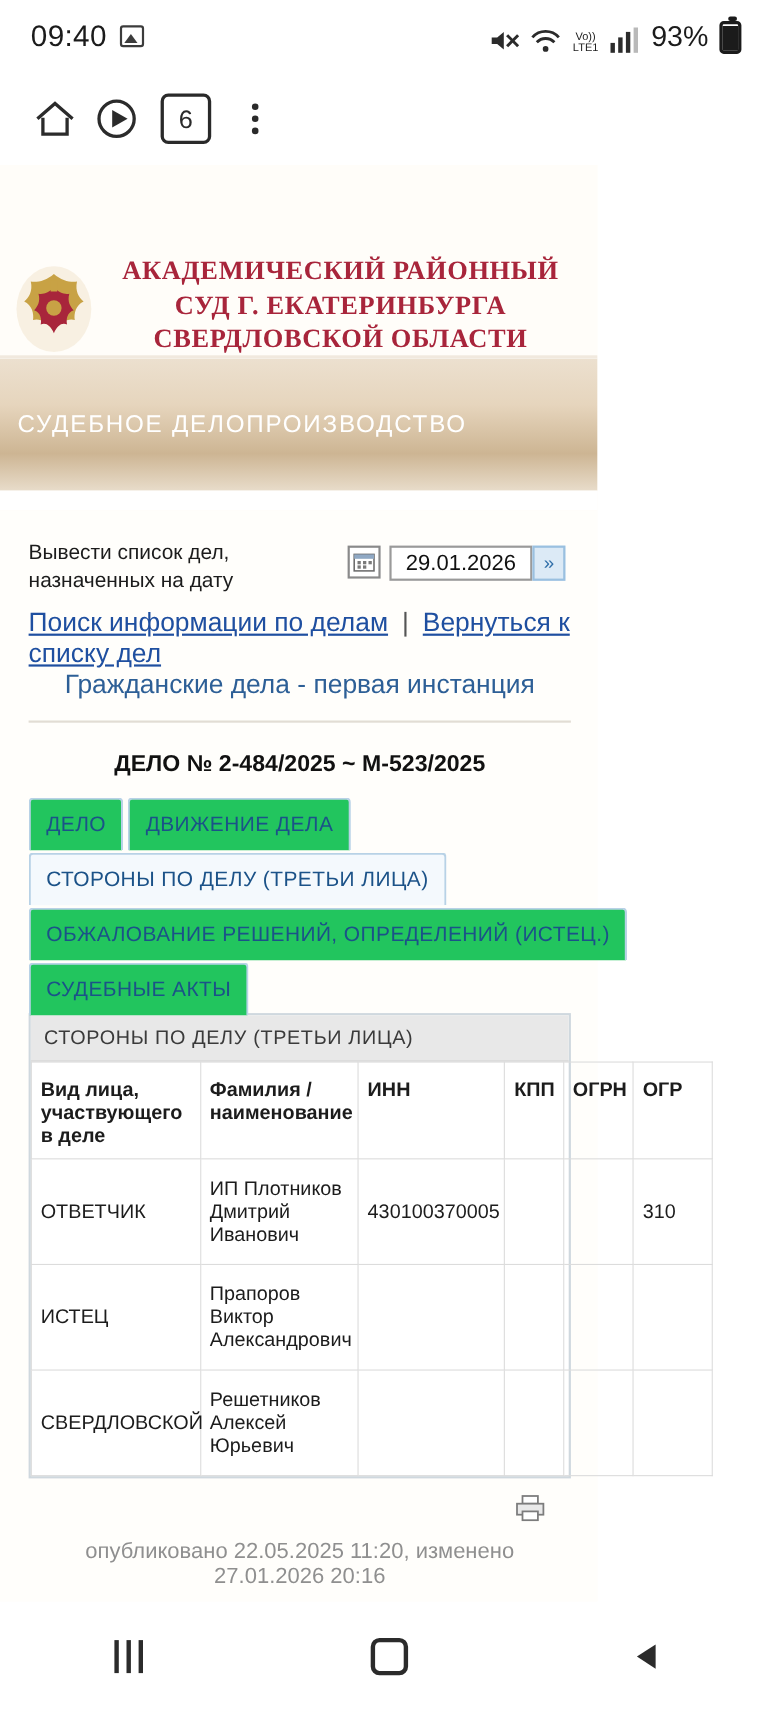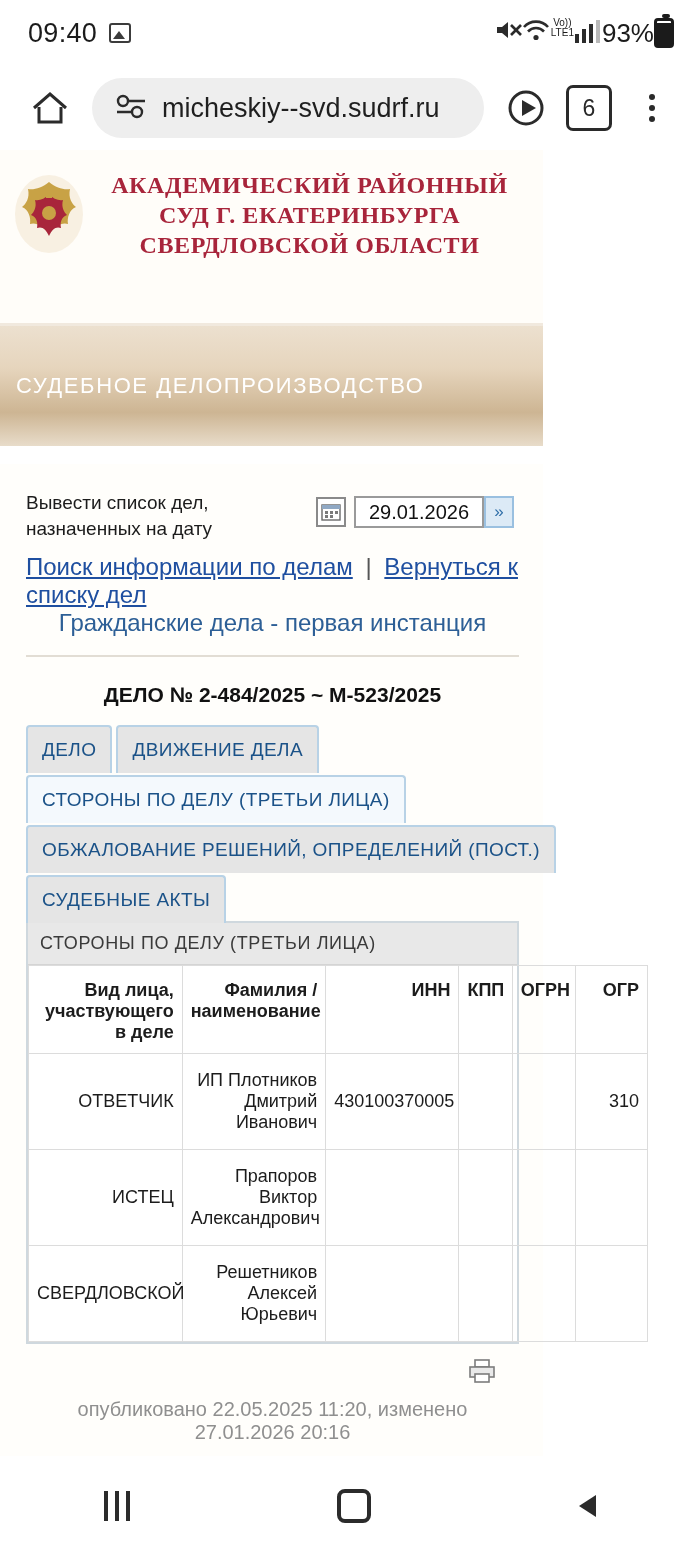--- a/index.html
+++ b/index.html
@@ -14,21 +14,21 @@
 
   
   .statusbar {
     height: 66px;
     display: flex; align-items: center; justify-content: space-between;
     padding: 0 26px 0 28px;
     background: #ffffff;
   }
   .sb-left { display: flex; align-items: center; gap: 12px; }
   .sb-clock { font-size: 27px; color: #1b1b1b; letter-spacing: .3px; }
-  .sb-right { display: flex; align-items: flex-start; gap: 0; }
+  .sb-right { display: flex; align-items: flex-end; gap: 10px; }
   .sb-battery-text { font-size: 26px; color: #1b1b1b; margin-left: 2px; }
   .icon-img-badge {
     width: 22px; height: 20px; border: 2px solid #3c3c3c; border-radius: 3px;
     position: relative;
   }
   .icon-img-badge::after {
     content: ""; position: absolute; left: 2px; bottom: 2px;
     width: 0; height: 0;
     border-left: 6px solid transparent; border-right: 6px solid transparent;
     border-bottom: 8px solid #3c3c3c;
@@ -87,21 +87,21 @@
     overflow: hidden;
   }
   .site {
     width: 543px;
     background: #fdfaf6;
     min-height: 100%;
     position: relative;
   }
   .site-header {
     height: 176px; background: #fffdf9;
-    display: flex; align-items: flex-start;
+    display: flex; align-items: flex-end;
     padding-top: 20px;
     border-bottom: 3px solid #f1e9de;
     position: relative;
   }
   .emblem {
     width: 86px; margin-left: 6px;
     display: flex; justify-content: center; padding-top: 4px;
   }
   .court-title {
     flex: 1; text-align: center; padding-right: 16px;
@@ -123,21 +123,21 @@
   .content {
     background: #fffefb; padding: 26px 24px 0 26px;
   }
   .date-row {
     display: flex; align-items: flex-start; 
   }
   .date-label {
     font-size: 19px; color: #1c1c1c; line-height: 1.35; max-width: 290px;
     font-family: "Liberation Sans", sans-serif;
   }
-  .date-widget { display: flex; align-items: center; gap: 0; margin-top: 6px; }
+  .date-widget { display: flex; gap: 0; margin-top: 6px; }
   .cal-btn {
     width: 30px; height: 30px; border: 2px solid #8a8a8a; background: #ffffff;
     display: flex; align-items: center; justify-content: center; margin-right: 8px;
   }
   .date-input {
     width: 130px; height: 32px; border: 2px solid #9a9a9a; background: #ffffff;
     font-size: 20px; color: #111; padding: 0 6px; text-align: center;
     font-family: "Liberation Sans", sans-serif;
   }
   .go-btn {
@@ -157,21 +157,21 @@
   .case-no {
     text-align: center; font-weight: bold; font-size: 21px;
     color: #111; margin: 26px 0 18px;
   }
 
   
   .tabs-wrap { position: relative; }
   .tabrow { display: flex; gap: 0; margin-bottom: -2px; }
   .tab {
     border: 2px solid #b8d2e6; border-bottom: none;
-    background: #e5e5e5; color: #1b5288;
+    background: #22c55e; color: #1b5288;
     font-size: 19px; letter-spacing: .4px;
     padding: 12px 14px; margin-right: 4px;
     border-radius: 4px 4px 0 0; white-space: nowrap;
   }
   .tab.active { background: #f4f9fd; }
   .tabrow.r2 { margin-top: 4px; }
   .tabframe {
     border: 2px solid #cfd8de; border-top: 2px solid #cfd8de;
     background: #ffffff; padding: 0;
     margin-top: 0;
@@ -182,21 +182,21 @@
     border-bottom: 1px solid #d4d4d4;
   }
 
   
   table.parties {
     width: 620px; border-collapse: collapse; table-layout: fixed;
     font-size: 18px; color: #1c1c1c;
   }
   table.parties th, table.parties td {
     border: 1px solid #dcdcdc; vertical-align: middle;
-    padding: 10px 8px; text-align: right; font-weight: normal;
+    padding: 10px 8px; text-align: left; font-weight: normal;
   }
   table.parties thead th {
     vertical-align: top; font-weight: bold; padding-top: 14px;
   }
   .col-type { width: 150px; }
   .col-name { width: 140px; }
   .col-inn { width: 130px; }
   .col-kpp { width: 52px; }
   .col-ogrn { width: 62px; }
   .col-ogrnip { width: 70px; }
@@ -272,31 +272,20 @@
   </div>
 </div>
 
 <div class="toolbar">
   <div class="tb-home">
     <svg width="40" height="38" viewBox="0 0 40 38">
       <path d="M4 19 L20 5 L36 19" stroke="#2b2b2b" stroke-width="3" fill="none"></path>
       <path d="M9 18 L9 33 L31 33 L31 18" stroke="#2b2b2b" stroke-width="3" fill="none"></path>
     </svg>
   </div>
-  <div class="urlbar">
-    <span>
-      <svg width="34" height="26" viewBox="0 0 34 26">
-        <circle cx="9" cy="8" r="5" stroke="#2b2b2b" stroke-width="2.4" fill="none"></circle>
-        <line x1="15" y1="8" x2="31" y2="8" stroke="#2b2b2b" stroke-width="2.4"></line>
-        <circle cx="23" cy="19" r="5" stroke="#2b2b2b" stroke-width="2.4" fill="none"></circle>
-        <line x1="3" y1="19" x2="17" y2="19" stroke="#2b2b2b" stroke-width="2.4"></line>
-      </svg>
-    </span>
-    <span class="url-text">micheskiy--svd.sudrf.ru</span>
-  </div>
   <div class="tb-play">
     <svg width="44" height="44" viewBox="0 0 44 44">
       <circle cx="22" cy="22" r="16" stroke="#2b2b2b" stroke-width="3" fill="none"></circle>
       <polygon points="18,14 32,22 18,30" fill="#2b2b2b"></polygon>
     </svg>
   </div>
   <div class="tb-tabs">
     <span>6</span>
   </div>
   <div class="tb-menu">
@@ -360,21 +349,21 @@
 
       <div class="tabs-wrap">
         <div class="tabrow">
           <div class="tab">ДЕЛО</div>
           <div class="tab">ДВИЖЕНИЕ ДЕЛА</div>
         </div>
         <div class="tabrow r2">
           <div class="tab active">СТОРОНЫ ПО ДЕЛУ (ТРЕТЬИ ЛИЦА)</div>
         </div>
         <div class="tabrow r2">
-          <div class="tab">ОБЖАЛОВАНИЕ РЕШЕНИЙ, ОПРЕДЕЛЕНИЙ (ПОСТ.)</div>
+          <div class="tab">ОБЖАЛОВАНИЕ РЕШЕНИЙ, ОПРЕДЕЛЕНИЙ (ИСТЕЦ.)</div>
         </div>
         <div class="tabrow r2">
           <div class="tab">СУДЕБНЫЕ АКТЫ</div>
         </div>
 
         <div class="tabframe">
           <div class="panel-head">СТОРОНЫ ПО ДЕЛУ (ТРЕТЬИ ЛИЦА)</div>
 
           <table class="parties">
             <thead>

